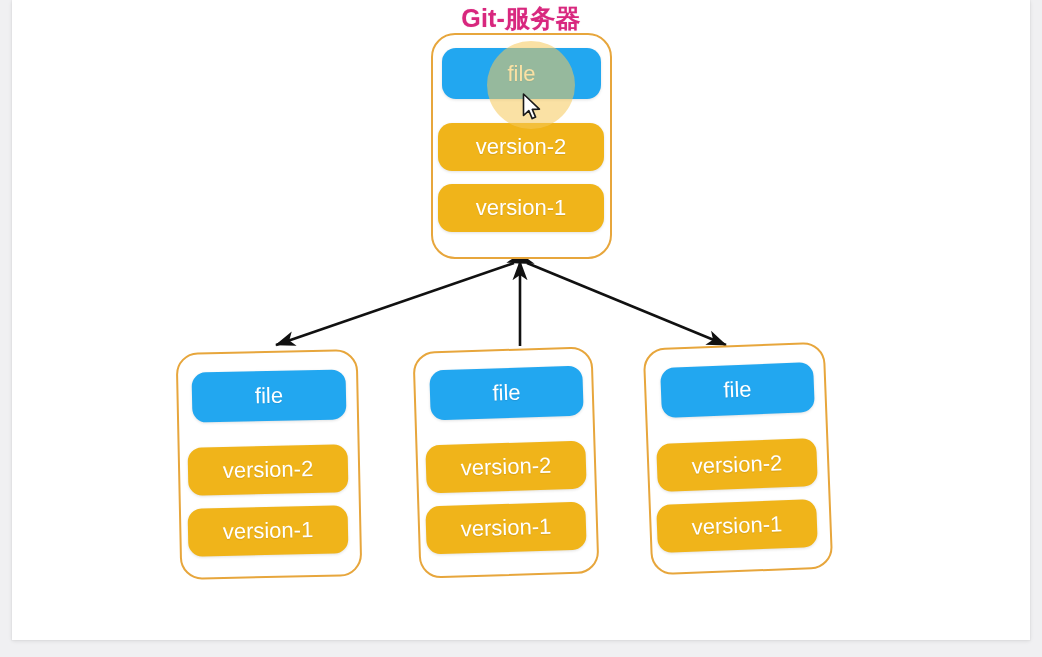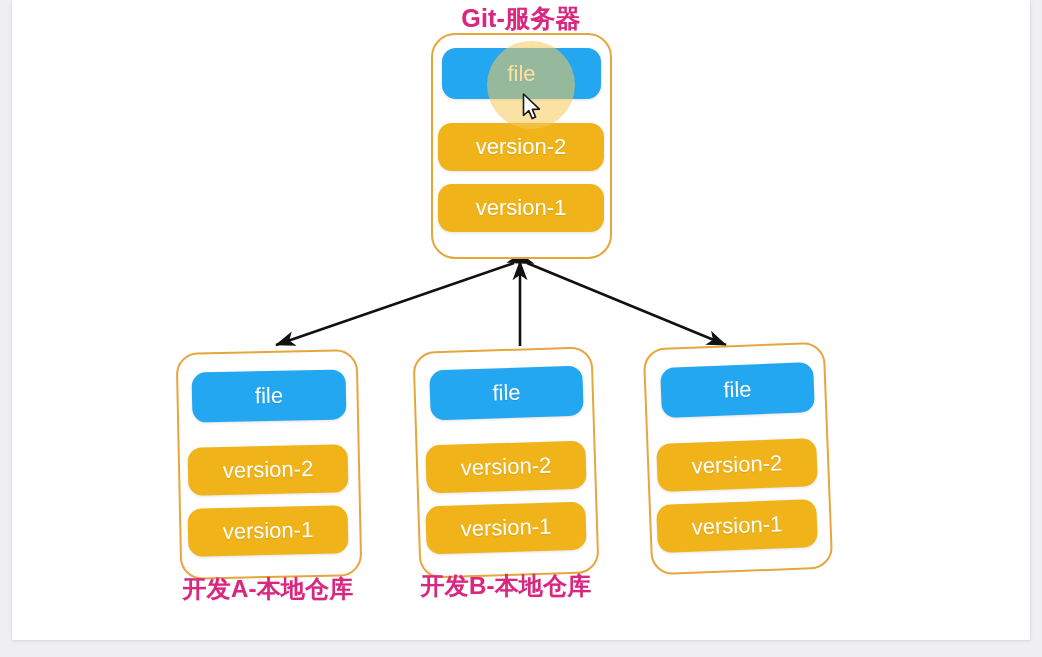--- a/index.html
+++ b/index.html
@@ -192,27 +192,25 @@
   <div class="repo-box" id="server-box"></div>
 
   <div class="block file" id="srv-file">file</div>
   <div class="block version" id="srv-v2">version-2</div>
   <div class="block version" id="srv-v1">version-1</div>
 
   <div class="repo-box" id="repo-a-box"></div>
   <div class="block file" id="a-file">file</div>
   <div class="block version" id="a-v2">version-2</div>
   <div class="block version" id="a-v1">version-1</div>
-  <div class="title-label repo-title" id="title-a">开发A-本地仓库</div>
 
   <div class="repo-box" id="repo-b-box"></div>
   <div class="block file" id="b-file">file</div>
   <div class="block version" id="b-v2">version-2</div>
   <div class="block version" id="b-v1">version-1</div>
-  <div class="title-label repo-title" id="title-b">开发B-本地仓库</div>
 
   <div class="repo-box" id="repo-c-box"></div>
   <div class="block file" id="c-file">file</div>
   <div class="block version" id="c-v2">version-2</div>
   <div class="block version" id="c-v1">version-1</div>
 
   <div id="click-highlight"></div>
 
   <svg id="mouse-cursor" viewBox="0 0 22 30" xmlns="http://www.w3.org/2000/svg">
     <path d="M1.5,1 L1.5,22.5 L6.8,17.6 L10.2,25.6 L13.6,24.1 L10.3,16.4 L17.4,16.1 Z" fill="#ffffff" stroke="#1a1a1a" stroke-width="1.6" stroke-linejoin="round"></path>

